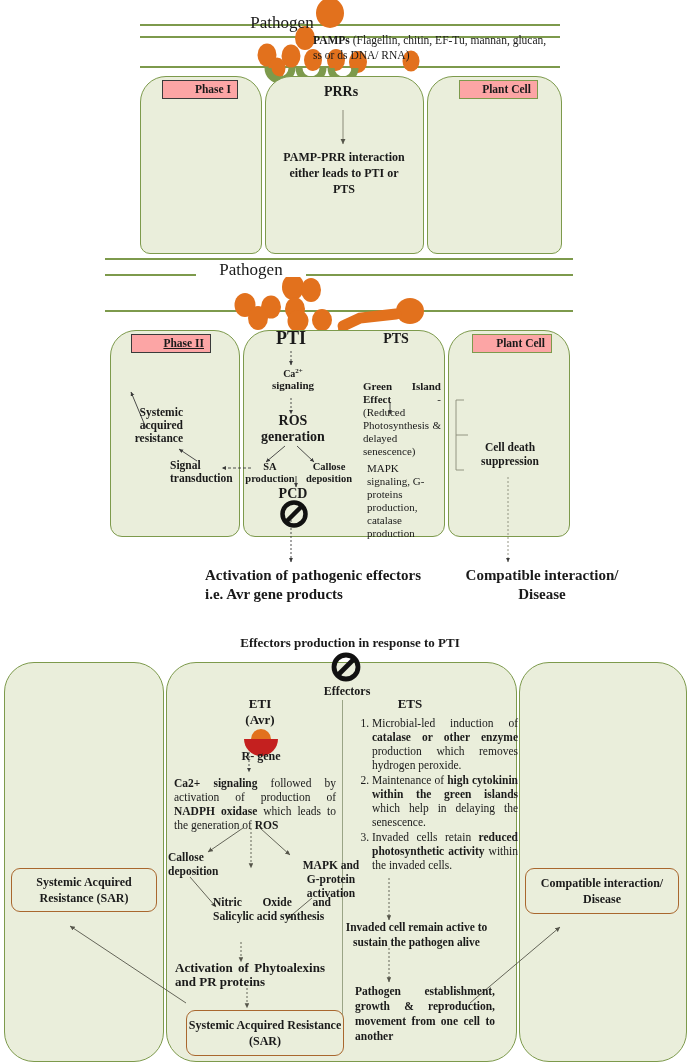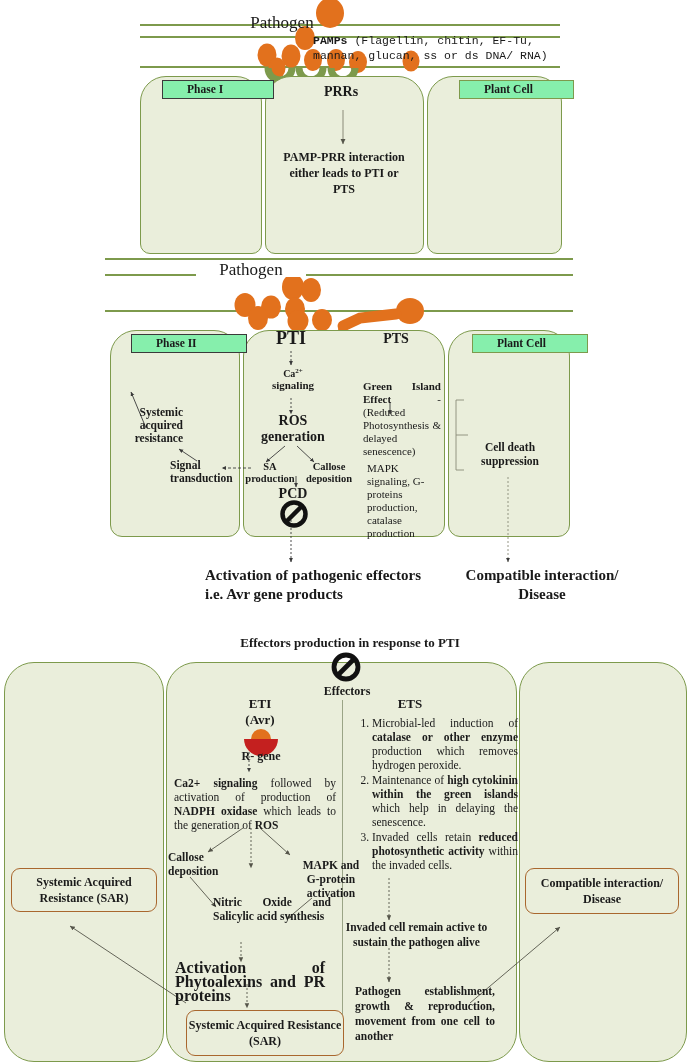--- a/index.html
+++ b/index.html
@@ -1,20 +1,20 @@
 <!DOCTYPE html>
 <html><head>
 <meta charset="utf-8">
 <style>
   html,body{margin:0;padding:0;background:#ffffff;}
   body{width:689px;height:1064px;position:relative;
        font-family:"Liberation Serif","DejaVu Serif",serif;color:#1a1a1a;overflow:hidden;}
   .cell{position:absolute;background:#eaeedb;border:1.5px solid #7d9a4c;}
-  .lbl{position:absolute;background:#86efac;border:1.5px solid #7d9a4c;
-       font-weight:bold;font-size:11.5px;text-align:left;line-height:15px;padding:1px 24px;}
+  .lbl{position:absolute;background:#fca5a5;border:1.5px solid #7d9a4c;
+       font-weight:bold;font-size:11.5px;text-align:right;line-height:15px;padding:1px 6px;}
   .lbl.dark{border-color:#3a3a3a;}
   .t{position:absolute;font-size:11.5px;line-height:13.5px;}
   .b{font-weight:bold;}
   .ctr{text-align:center;}
   .just{text-align:justify;}
   .wall{position:absolute;background:#7d9a4c;height:1.6px;}
   svg{position:absolute;overflow:visible;}
   .orange{fill:#e2711d;}
   .prohibit{position:absolute;}
   .tanbox{position:absolute;background:#eaeedb;border:1.6px solid #a9672e;border-radius:9px;
@@ -55,21 +55,21 @@
   </svg>
 
   <svg style="left:0;top:0;width:689px;height:95px;">
     <path d="M268,68 a12,12 0 0 0 24,0" fill="none" stroke="#7d9a4c" stroke-width="7"></path>
     <path d="M299,68 a12,12 0 0 0 24,0" fill="none" stroke="#7d9a4c" stroke-width="7"></path>
     <path d="M331,68 a12,12 0 0 0 24,0" fill="none" stroke="#7d9a4c" stroke-width="7"></path>
   </svg>
 
   <div class="t b ctr" style="left:232px;top:16px;width:100px;font-size:17px;font-weight:normal;">Pathogen</div>
 
-  <div class="t" style="left:313px;top:33px;width:240px;line-height:15px;font-family:Liberation Mono, monospace;">
+  <div class="t" style="left:313px;top:33px;width:240px;line-height:15px;">
     <span class="b">PAMPs</span>
     <span>(Flagellin, chitin, EF-Tu, mannan, glucan, ss or ds DNA/ RNA)</span>
   </div>
 
   <div class="cell" style="left:140px;top:76px;width:120px;height:176px;border-radius:26px 26px 10px 10px;"></div>
   <div class="cell" style="left:265px;top:76px;width:157px;height:176px;border-radius:26px 26px 10px 10px;"></div>
   <div class="cell" style="left:427px;top:76px;width:133px;height:176px;border-radius:26px 26px 10px 10px;"></div>
 
   <div class="lbl dark" style="left:162px;top:80px;width:62px;">Phase I</div>
   <div class="lbl" style="left:459px;top:80px;width:65px;">Plant Cell</div>
@@ -110,21 +110,21 @@
     <path d="M327,364 C319,364 314,370 313,379" stroke="#e2711d" stroke-width="2" fill="none"></path>
     <path d="M357,366 C366,368 372,376 373,386" stroke="#e2711d" stroke-width="2" fill="none"></path>
   </svg>
 
   <div class="t ctr" style="left:196px;top:263px;width:110px;font-size:17px;background:#fff;">Pathogen</div>
 
   <div class="cell" style="left:110px;top:330px;width:128px;height:205px;border-radius:26px 26px 12px 12px;"></div>
   <div class="cell" style="left:243px;top:330px;width:200px;height:205px;border-radius:26px 26px 12px 12px;"></div>
   <div class="cell" style="left:448px;top:330px;width:120px;height:205px;border-radius:26px 26px 12px 12px;"></div>
 
-  <div class="lbl dark" style="left:131px;top:334px;width:66px;">Phase II</div>
+  <div class="lbl dark" style="left:131px;top:334px;width:66px;text-decoration:underline;">Phase II</div>
   <div class="lbl" style="left:472px;top:334px;width:66px;">Plant Cell</div>
 
   <div class="t b ctr" style="left:266px;top:332px;width:50px;font-size:18px;">PTI</div>
   <div class="t b ctr" style="left:371px;top:332px;width:50px;font-size:14px;">PTS</div>
 
   <svg style="left:0;top:0;width:689px;height:560px;">
     <line x1="291" y1="351" x2="291" y2="365" stroke="#3a3a3a" stroke-width="0.9" stroke-dasharray="2,2" marker-end="url(#ahs)"></line>
     <line x1="291" y1="398" x2="291" y2="414" stroke="#3a3a3a" stroke-width="0.9" stroke-dasharray="2,2" marker-end="url(#ahs)"></line>
     <line x1="285" y1="446" x2="266" y2="462" stroke="#3a3a3a" stroke-width="0.9" marker-end="url(#ahs)"></line>
     <line x1="297" y1="446" x2="314" y2="462" stroke="#3a3a3a" stroke-width="0.9" marker-end="url(#ahs)"></line>
@@ -211,21 +211,21 @@
     <line x1="247" y1="984" x2="247" y2="1008" stroke="#55554a" stroke-width="0.9" stroke-dasharray="2,2" marker-end="url(#ah)"></line>
     <line x1="186" y1="1003" x2="70" y2="926" stroke="#55554a" stroke-width="0.9" marker-end="url(#ah)"></line>
     <line x1="389" y1="878" x2="389" y2="920" stroke="#55554a" stroke-width="0.9" stroke-dasharray="2,2" marker-end="url(#ah)"></line>
     <line x1="389" y1="948" x2="389" y2="982" stroke="#55554a" stroke-width="0.9" stroke-dasharray="2,2" marker-end="url(#ah)"></line>
     <line x1="470" y1="1003" x2="560" y2="927" stroke="#55554a" stroke-width="0.9" marker-end="url(#ah)"></line>
   </svg>
 
   <div class="t b" style="left:168px;top:850px;width:62px;font-size:11.5px;line-height:14px;">Callose deposition</div>
   <div class="t b just" style="left:213px;top:895px;width:118px;font-size:11.5px;line-height:14px;">Nitric Oxide and Salicylic acid synthesis</div>
   <div class="t b ctr" style="left:301px;top:858px;width:60px;font-size:11.5px;line-height:14px;">MAPK and G-protein activation</div>
-  <div class="t b just" style="left:175px;top:961px;width:150px;font-size:16px;line-height:14px;">Activation of Phytoalexins and PR proteins</div>
+  <div class="t b just" style="left:175px;top:961px;width:150px;font-size:13px;line-height:14px;">Activation of Phytoalexins and PR proteins</div>
 
   <div class="tanbox" style="left:186px;top:1010px;width:156px;height:44px;">Systemic Acquired Resistance (SAR)</div>
   <div class="tanbox" style="left:11px;top:868px;width:144px;height:42px;">Systemic Acquired Resistance (SAR)</div>
   <div class="tanbox" style="left:525px;top:868px;width:152px;height:44px;">Compatible interaction/ Disease</div>
 
   <div class="t b ctr" style="left:380px;top:697px;width:60px;font-size:13px;">ETS</div>
   <ol id="ets-list" style="position:absolute;left:356px;top:716px;width:146px;margin:0;padding-left:16px;
              font-size:11.5px;line-height:14px;text-align:justify;">
       <li style="margin-bottom: 1px;"><span>Microbial-led induction of </span><span style="font-weight: bold;">catalase or other enzyme</span><span> production which removes hydrogen peroxide.</span></li>
       <li style="margin-bottom: 1px;"><span>Maintenance of </span><span style="font-weight: bold;">high cytokinin within the green islands</span><span> which help in delaying the senescence.</span></li>

